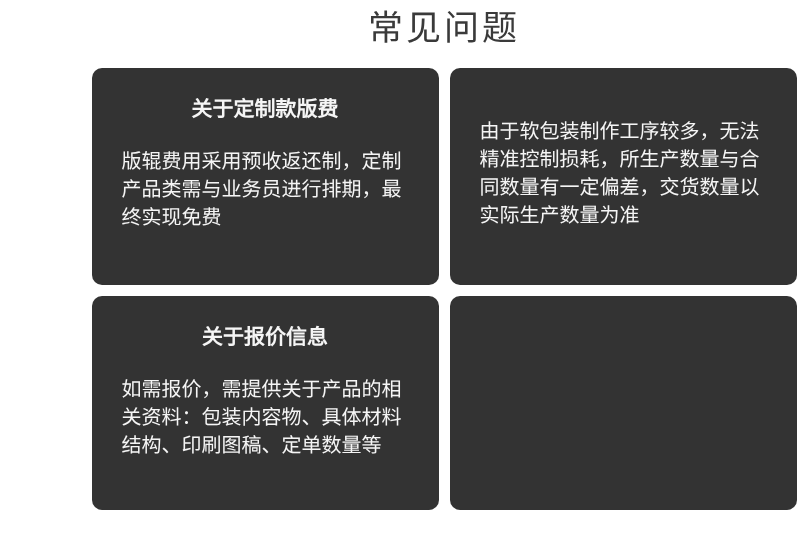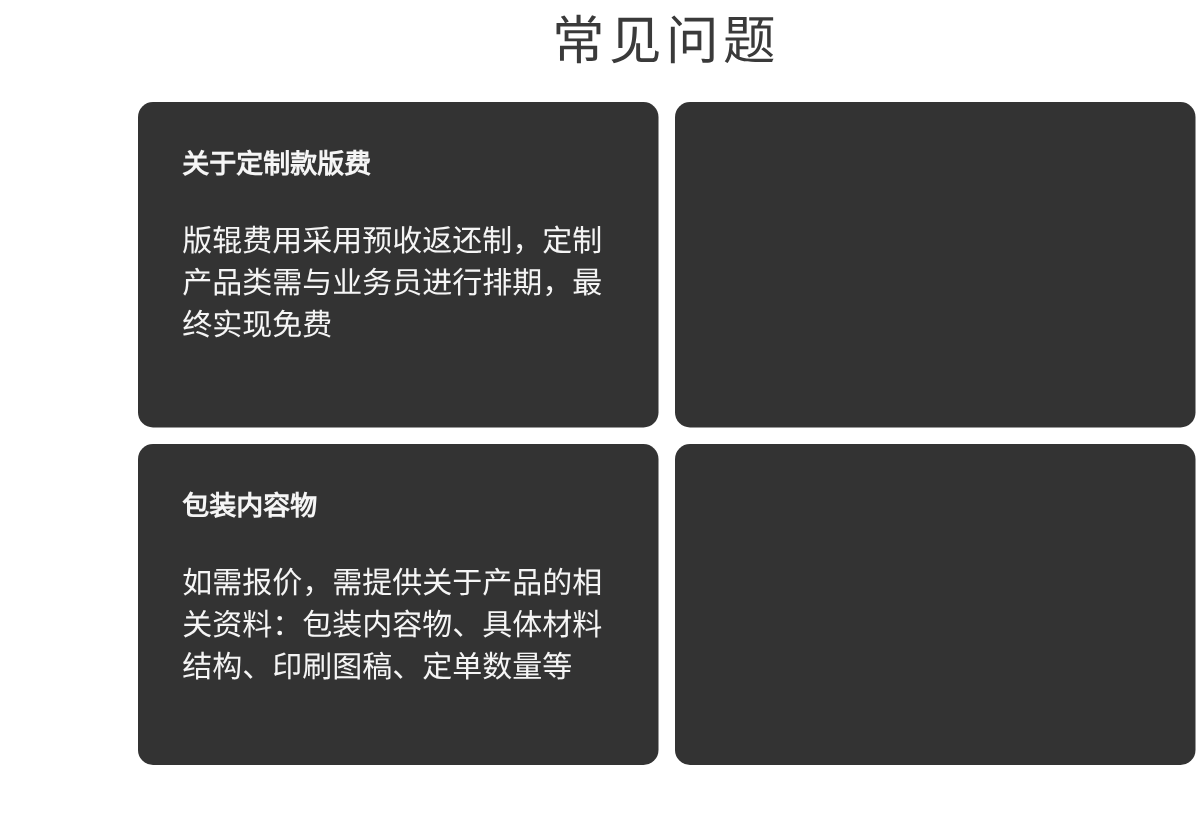--- a/index.html
+++ b/index.html
@@ -32,22 +32,22 @@
     grid-template-rows: 217px 214px;
     gap: 11px;
   }
   .card {
     background: var(--card-bg, #333333);
     border-radius: 10px;
     padding: 26px 30px 0;
     color: var(--card-text, #f5f5f5);
   }
   .card-title {
-    text-align: left;
-    font-size: 18px;
+    text-align: center;
+    font-size: 21px;
     line-height: 30px;
     font-weight: 700;
     color: var(--card-text, #ffffff);
   }
   .card-body {
     margin-top: 23px;
     font-size: 20px;
     line-height: 28px;
     font-weight: 400;
     text-align: left;
@@ -62,24 +62,25 @@
   <h1 class="page-title">常见问题</h1>
 
   <div class="cards">
 
     <section class="card">
       <h2 class="card-title">关于定制款版费</h2>
       <p class="card-body">版辊费用采用预收返还制，定制产品类需与业务员进行排期，最终实现免费</p>
     </section>
 
     <section class="card">
+      <p class="card-body">由于软包装制作工序较多，无法精准控制损耗，所生产数量与合同数量有一定偏差，交货数量以实际生产数量为准</p>
     </section>
 
     <section class="card">
-      <h2 class="card-title">包装内容物</h2>
+      <h2 class="card-title">关于报价信息</h2>
       <p class="card-body">如需报价，需提供关于产品的相关资料：包装内容物、具体材料结构、印刷图稿、定单数量等</p>
     </section>
 
     <section class="card">
     </section>
 
   </div>
 </div>
 
 </body></html>

